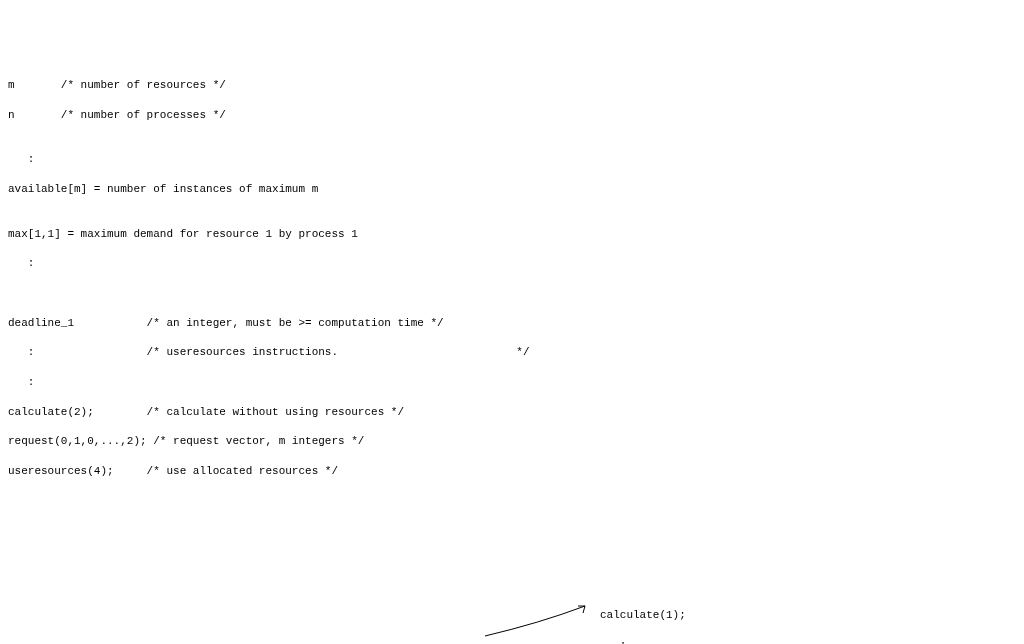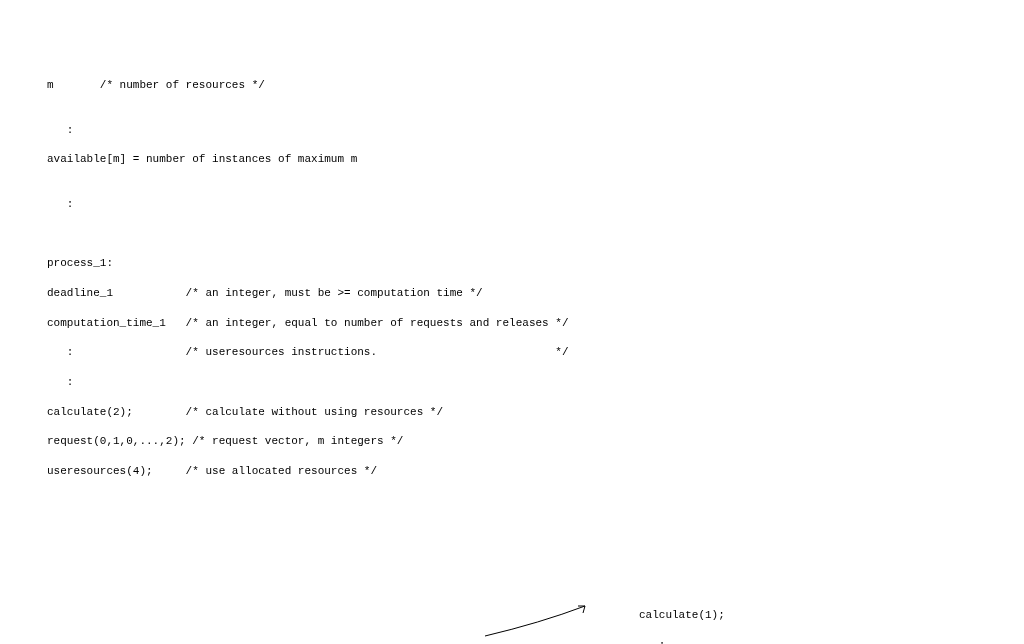--- a/index.html
+++ b/index.html
@@ -9,21 +9,21 @@
       background: #fff;
       color: #000;
       margin: 0;
       padding: 4px 8px;
       white-space: pre;
       width: 1024px;
       height: 644px;
       box-sizing: border-box;
       position: relative;
     }
-    .line { display:block;margin-left:39px; }
+    .line { display:block; }
     .sidebox {
       position: absolute;
       left: 600px;
       top: 593px;
       white-space: pre;
     }
     .arrow {
       position:absolute;
       left:480px;
       top:598px;
@@ -32,30 +32,30 @@
       pointer-events:none;
     }
   </style>
 </head>
 <body>
 
 
 
 <div>
 <span class="line">m       /* number of resources */</span>
+<span class="line">n       /* number of processes */</span>
 <span class="line"></span>
 <span class="line">   :</span>
 <span class="line">available[m] = number of instances of maximum m</span>
 <span class="line"></span>
+<span class="line">max[1,1] = maximum demand for resource 1 by process 1</span>
 <span class="line">   :</span>
 <span class="line"></span>
 <span class="line"></span>
-<span class="line">process_1:</span>
 <span class="line">deadline_1           /* an integer, must be &gt;= computation time */</span>
-<span class="line">computation_time_1   /* an integer, equal to number of requests and releases */</span>
 <span class="line">   :                 /* useresources instructions.                           */</span>
 <span class="line">   :</span>
 <span class="line">calculate(2);        /* calculate without using resources */</span>
 <span class="line">request(0,1,0,...,2); /* request vector, m integers */</span>
 <span class="line">useresources(4);     /* use allocated resources */</span>
 
 
 
 
 

